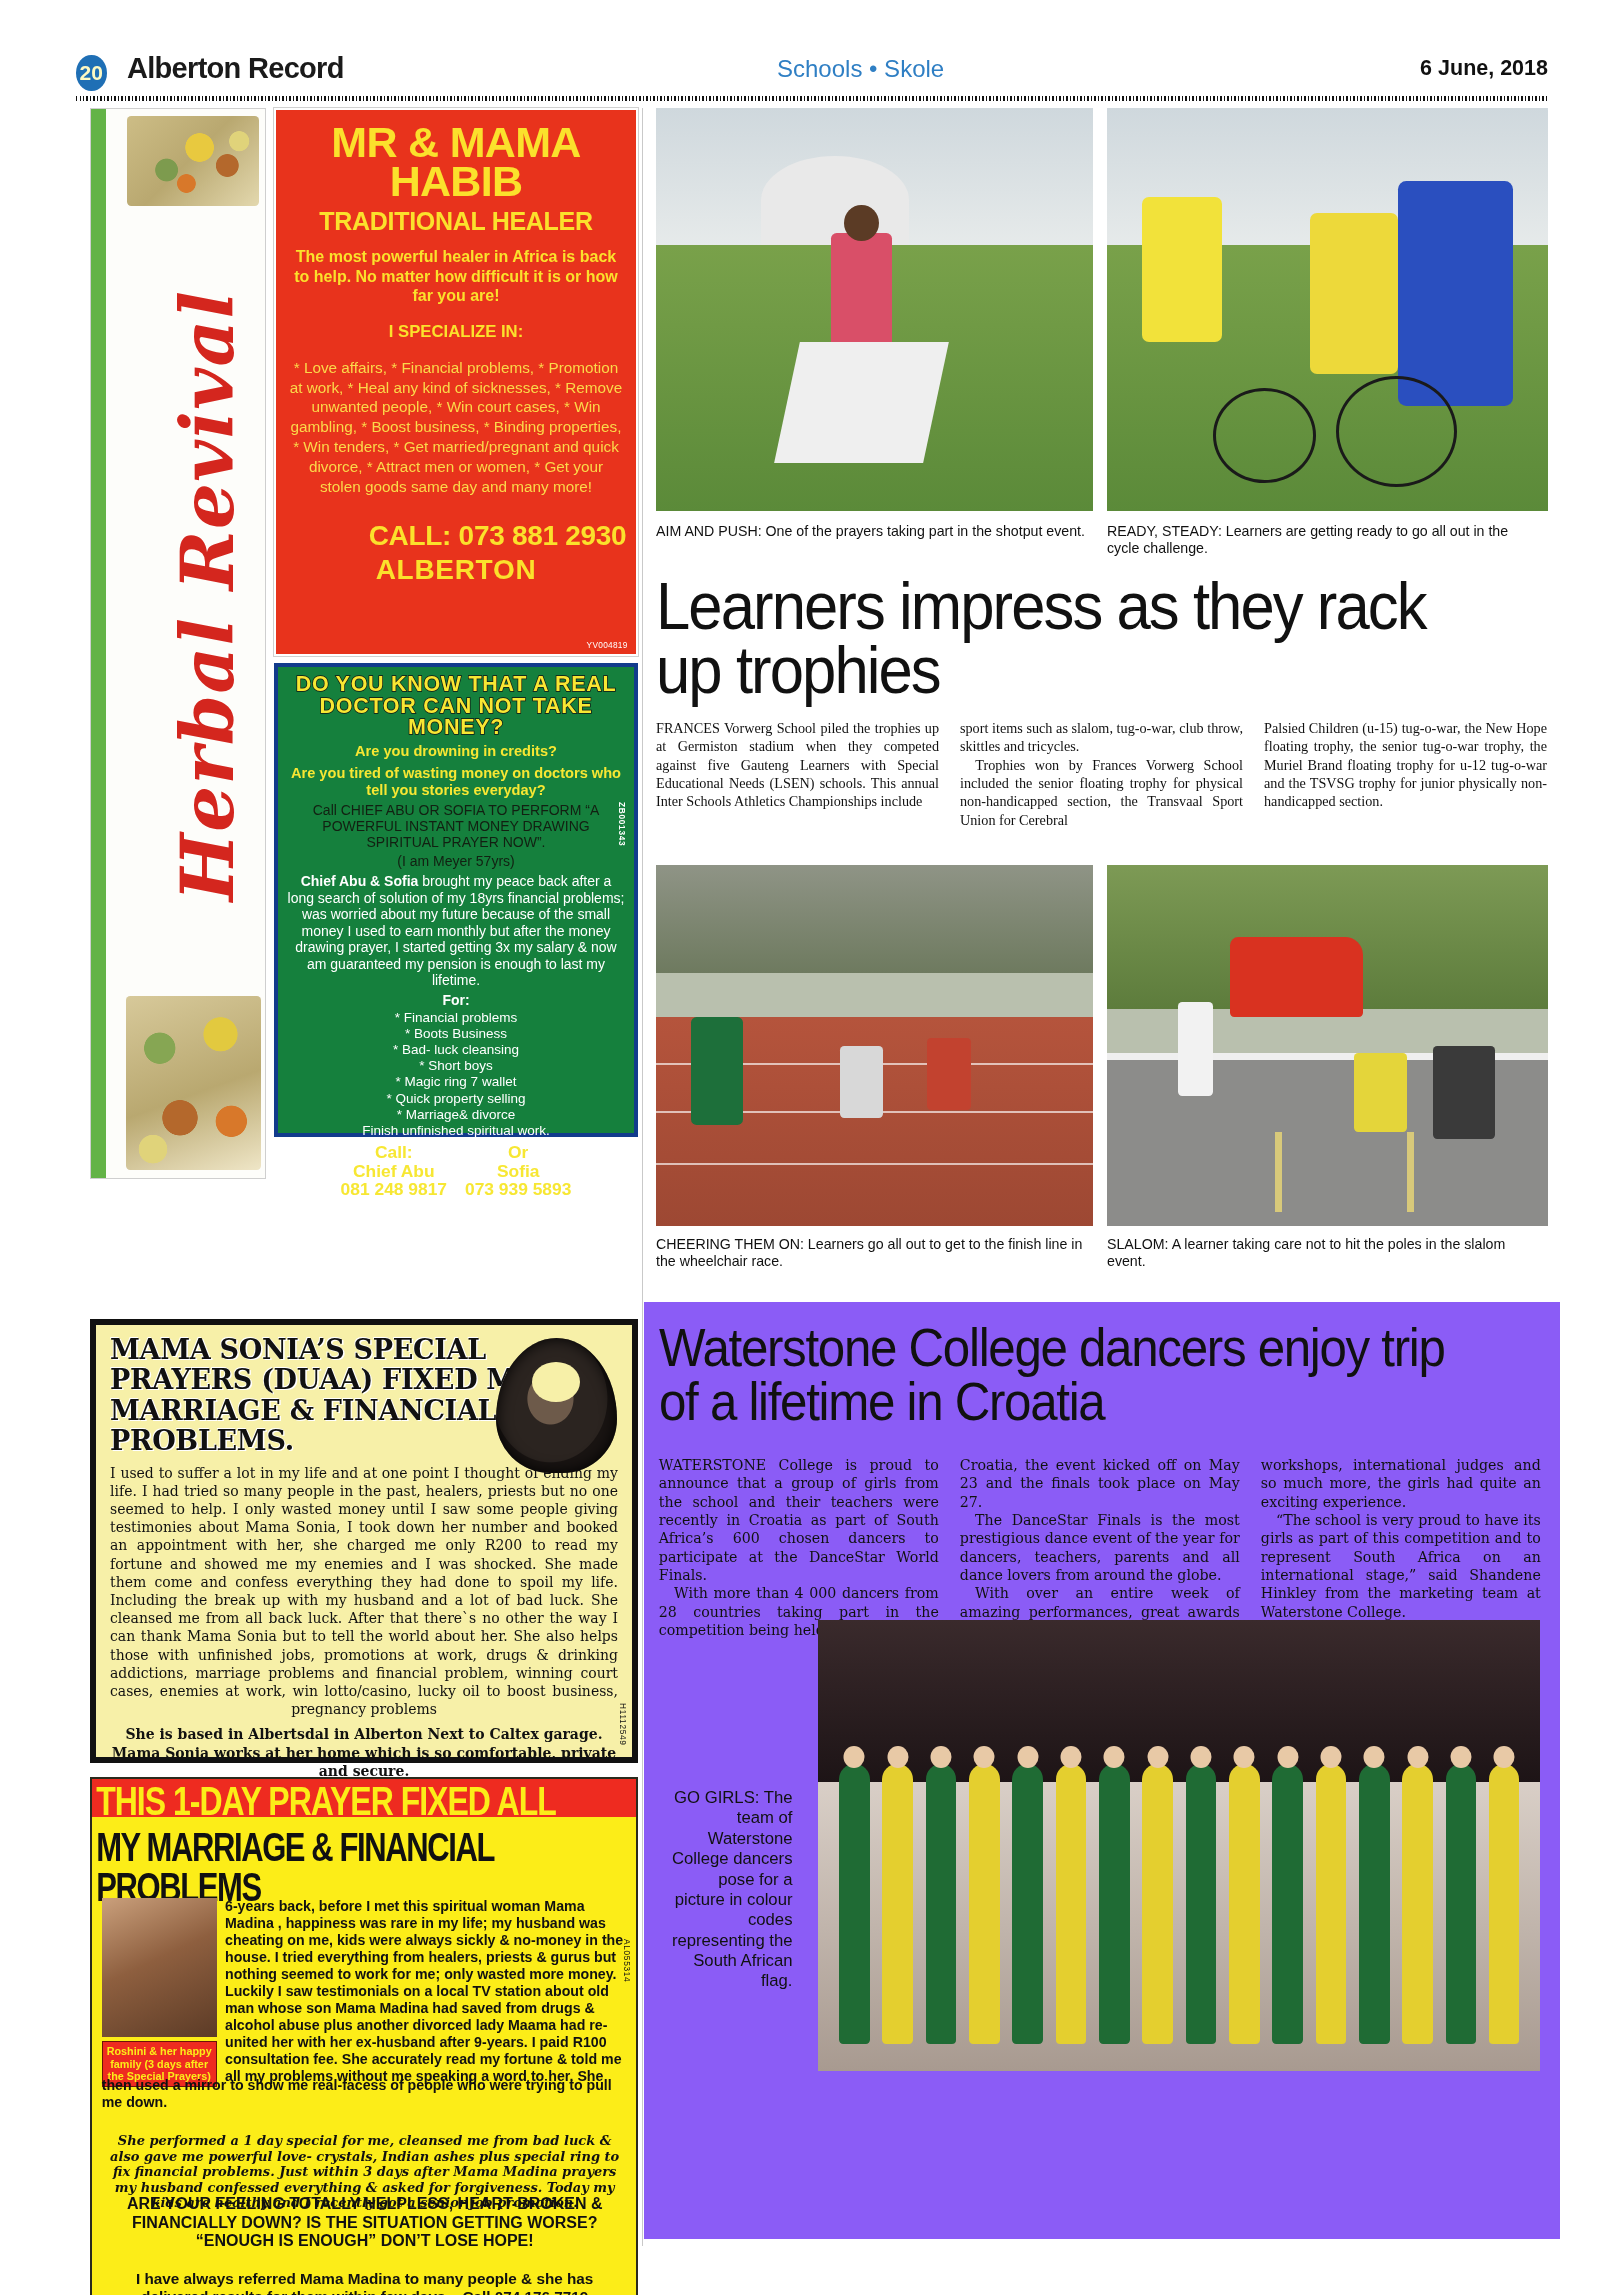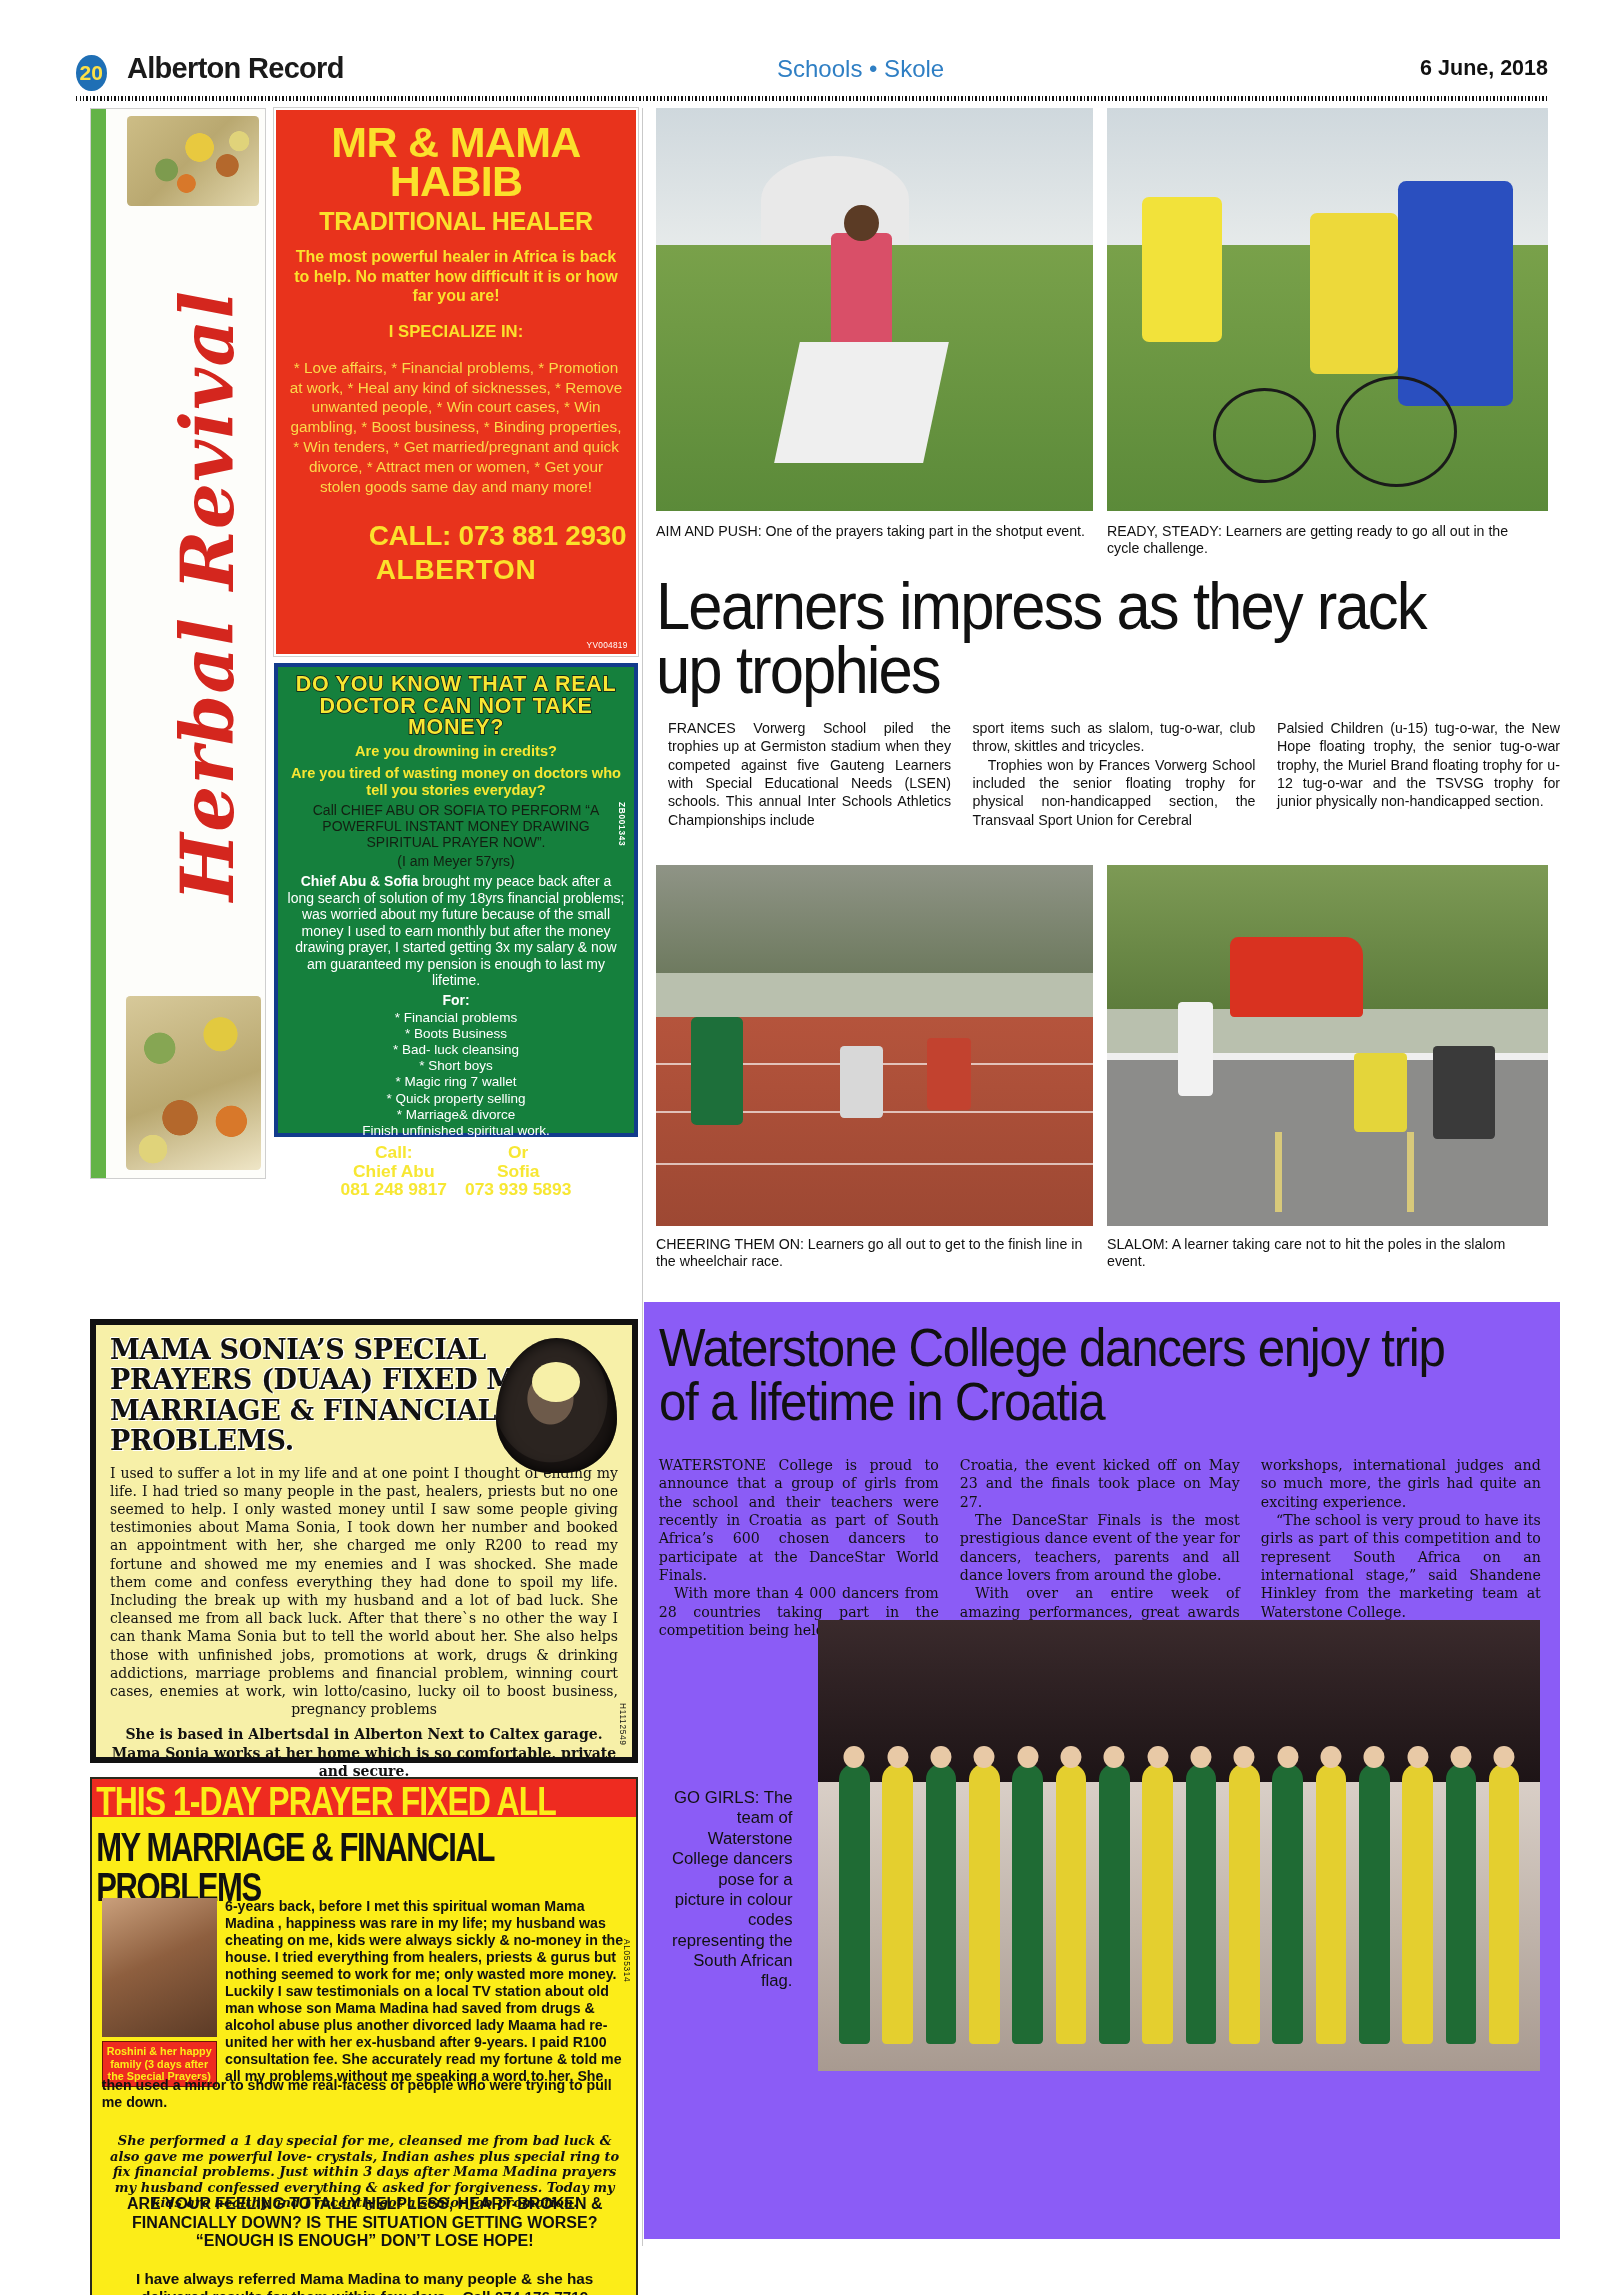--- a/index.html
+++ b/index.html
@@ -2,21 +2,21 @@
 <html style="font-size:11px"><head>
 <meta charset="utf-8">
 <style>
   html,body{margin:0;padding:0;background:#ffffff;}
   body{width:1624px;height:2295px;font-family:"Liberation Sans",sans-serif;position:relative;overflow:hidden;}
   .page{position:absolute;left:0;top:0;width:1624px;height:2295px;background:#fff;}
 
   
   .masthead{position:absolute;left:76px;top:49px;width:1472px;height:49px;}
   .pagebadge{position:absolute;left:0;top:5.6px;width:30.5px;height:36px;border-radius:50%;
-    background:#1f6fb5;color:#fde047;font-weight:bold;font-size:21px;line-height:36px;text-align:center;
+    background:#1f6fb5;color:#fef9c3;font-weight:bold;font-size:21px;line-height:36px;text-align:center;
     font-family:"Liberation Sans",sans-serif;}
   .paper-name{position:absolute;left:43px;top:2.8px;font-size:29px;color:#1a1a1a;letter-spacing:-0.7px;
     font-family:"Liberation Sans",sans-serif;font-weight:700;margin-left:8px;}
   .section-name{position:absolute;left:701px;top:5.6px;font-size:24px;color:#2f7fc4;
     font-family:"Liberation Sans",sans-serif;}
   .issue-date{position:absolute;right:0;top:7px;font-size:21.5px;color:#111;font-weight:bold;
     font-family:"Liberation Sans",sans-serif;}
   .rule-dashed{position:absolute;left:76px;top:96px;width:1472px;height:4.9px;
     background:repeating-linear-gradient(to right,#111 0 1.4px,#fff 1.4px 3.5px);}
 
@@ -133,22 +133,22 @@
 
   .ph-top-l{position:absolute;left:0px;top:0px;width:437px;height:403px;}
   .ph-top-r{position:absolute;left:451px;top:0px;width:441px;height:403px;}
   .cap-top-l{position:absolute;left:0px;top:410px;width:430px;}
   .cap-top-r{position:absolute;left:451px;top:410px;width:434px;}
 
   .headline{position:absolute;left:0px;top:466px;width:892px;font-size:67px;line-height:0.95;
     letter-spacing:-2.1px;color:#111;font-family:"Liberation Sans",sans-serif;font-weight:400;
     transform:scaleX(0.92);transform-origin:left top;}
 
-  .cols{position:absolute;left:12px;top:611px;width:892px;display:flex;gap:21px;
-    font-family:Liberation Sans, sans-serif;justify-content:space-between;}
+  .cols{position:absolute;left:0px;top:611px;width:892px;display:flex;gap:21px;
+    font-family:Liberation Serif, serif;}
   .cols .c{width:283px;font-size:14.2px;line-height:1.29;color:#111;text-align:justify;}
   .cols .c p{margin:0;}
   .cols .c p+p{text-indent:15.3px;}
 
   .ph-mid-l{position:absolute;left:0px;top:757px;width:437px;height:361px;}
   .ph-mid-r{position:absolute;left:451px;top:757px;width:441px;height:361px;}
   .cap-mid-l{position:absolute;left:0px;top:1123px;width:430px;}
   .cap-mid-r{position:absolute;left:451px;top:1123px;width:434px;}
 
   .wstone{position:absolute;left:-12.5px;top:1194px;width:916px;height:937px;background:#8b5cf6;}

